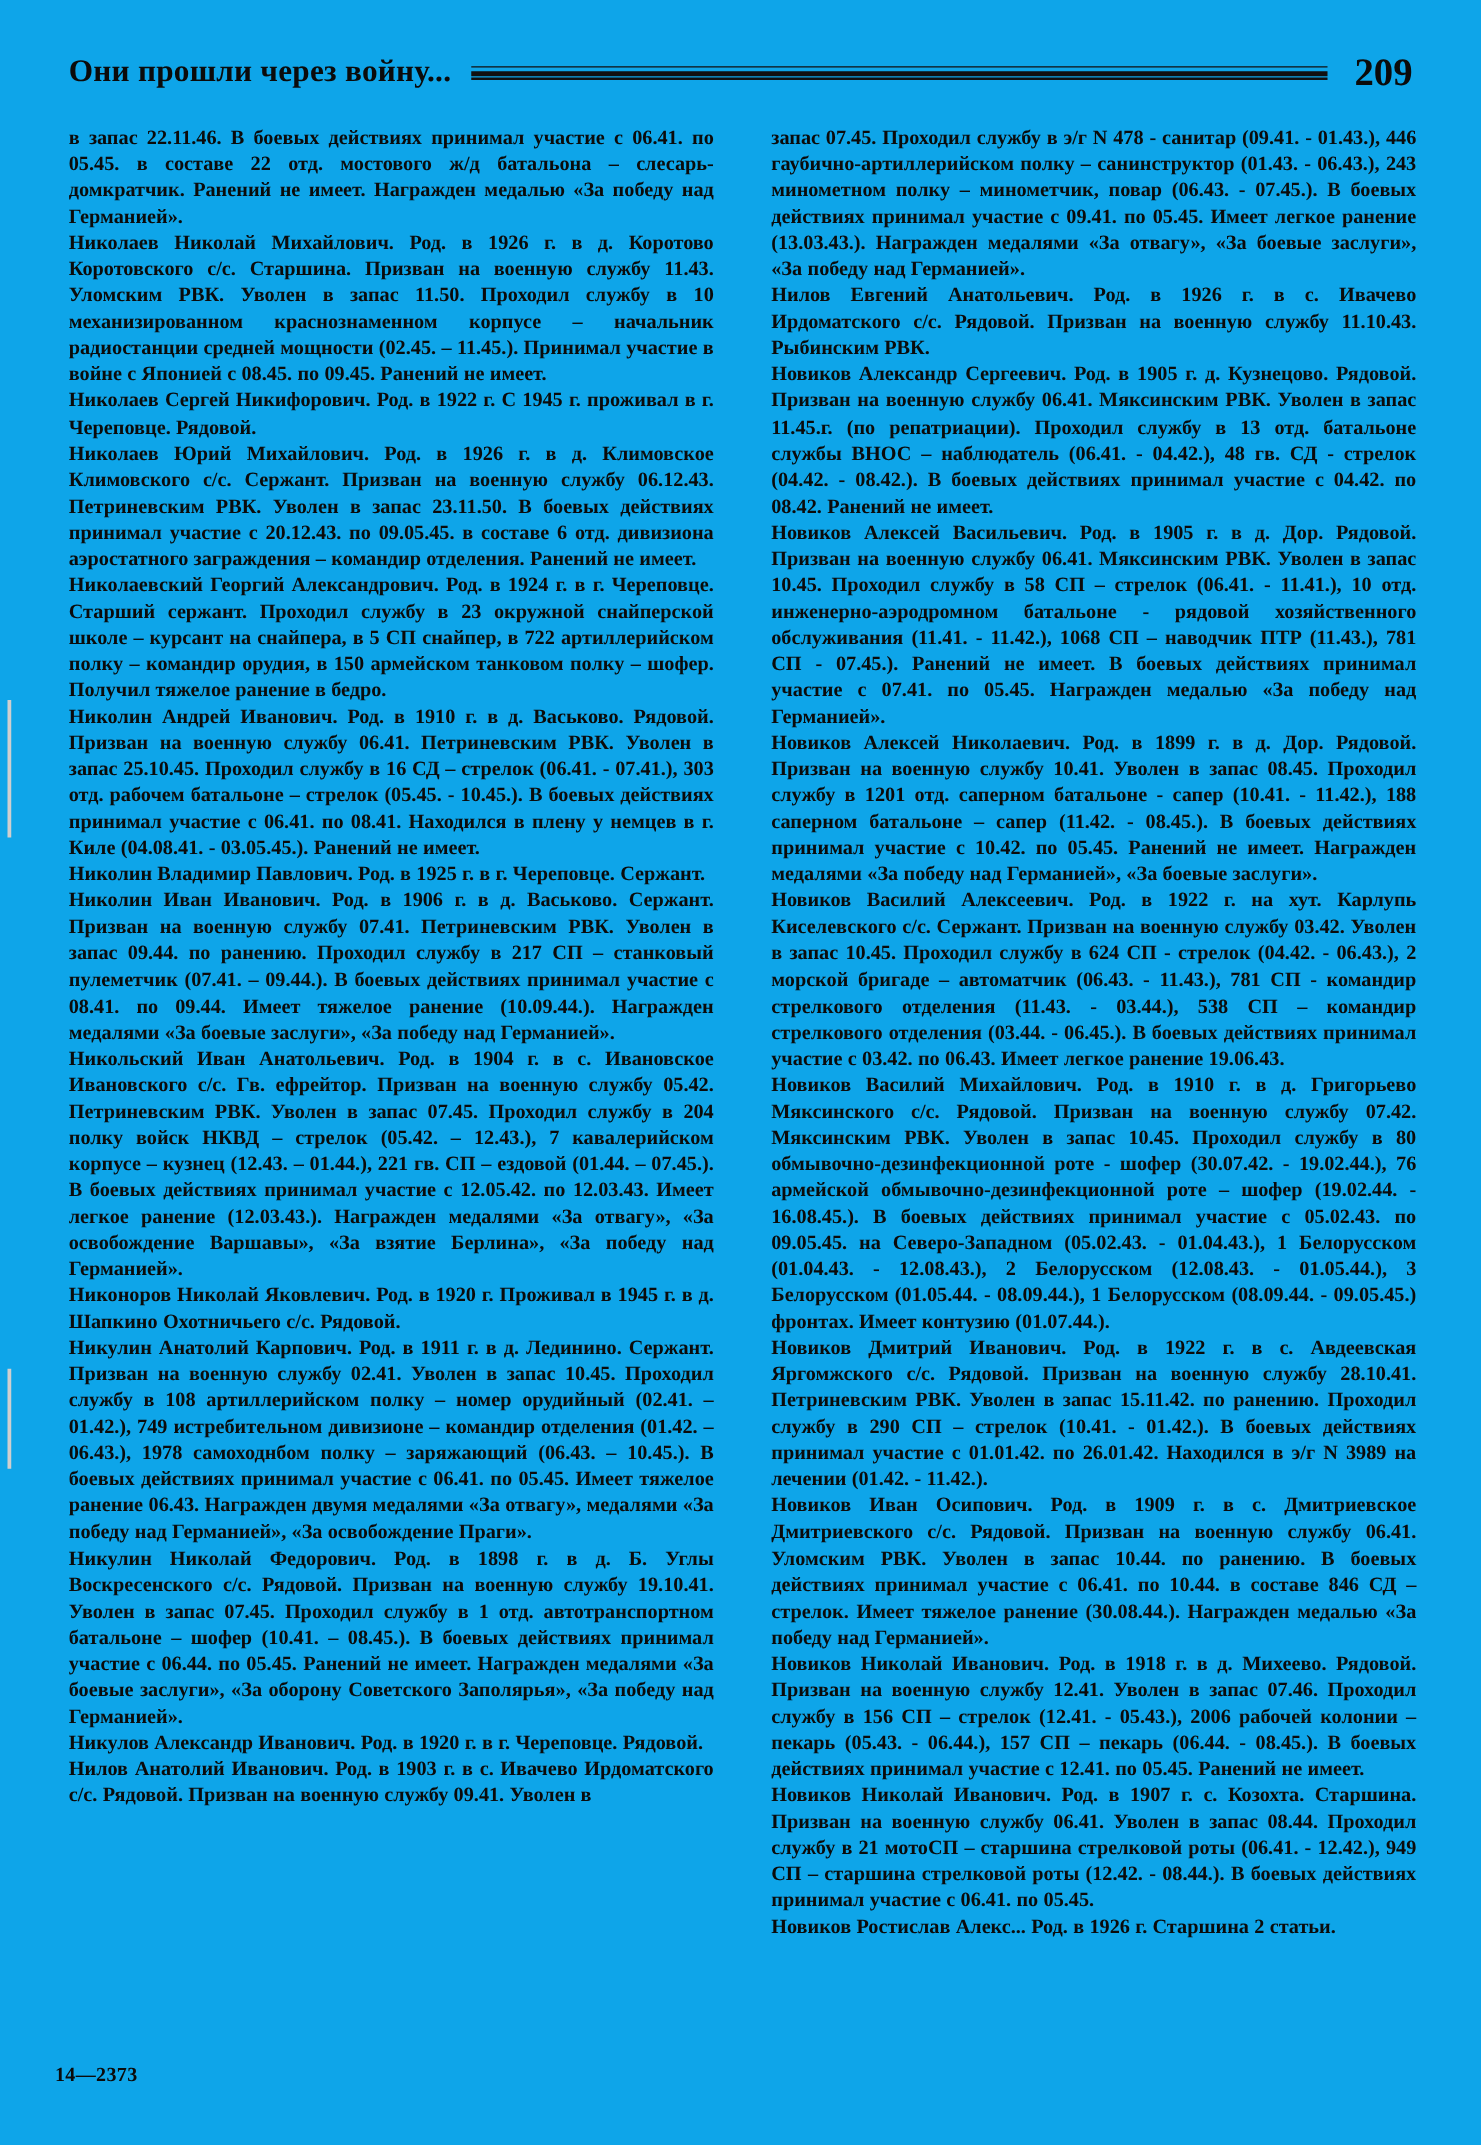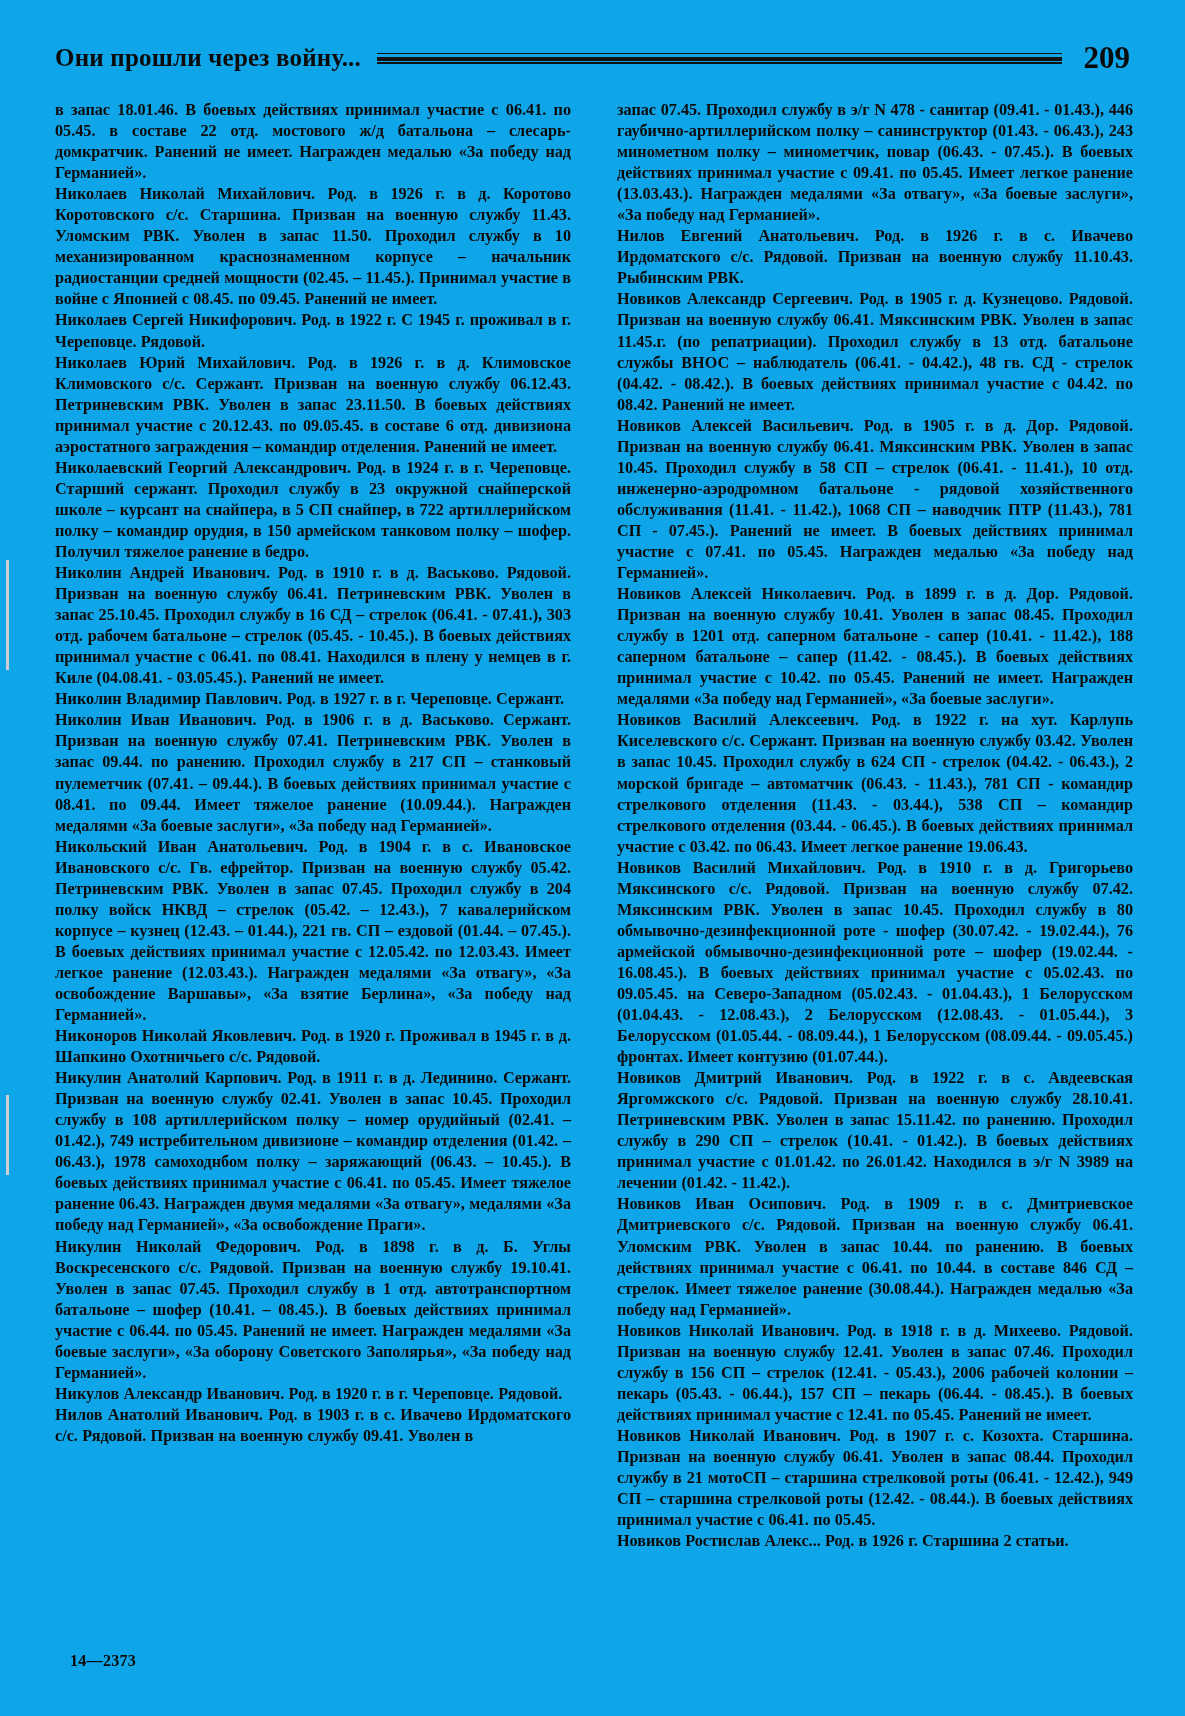--- a/index.html
+++ b/index.html
@@ -105,21 +105,21 @@
   }
   .entry.cont {
     text-indent: 0;
   }
   
   .entry { text-align-last: left; }
 
   
   .footer {
     position: absolute;
-    left: 70px;
+    left: 44px;
     top: 1652px;
     font-size: 16px;
     font-weight: bold;
     letter-spacing: 0.3px;
   }
 
   
   .scan-mark {
     position: absolute;
     background: #cfcfcf;
@@ -135,27 +135,27 @@
   <div class="running-head">
     <div class="rh-title">Они прошли через войну...</div>
     <div class="rh-rule">
       <div class="rh-rule-3"></div>
     </div>
     <div class="rh-page">209</div>
   </div>
 
   <div class="columns">
     <div class="col" id="col-left">
-        <p class="entry cont">в запас 18.01.46. В боевых действиях принимал участие с 06.41. по 05.45. в составе 22 отд. мостового ж/д батальона – слесарь-домкратчик. Ранений не имеет. Награжден медалью «За победу над Германией».</p>
+        <p class="entry cont">в запас 22.11.46. В боевых действиях принимал участие с 06.41. по 05.45. в составе 22 отд. мостового ж/д батальона – слесарь-домкратчик. Ранений не имеет. Награжден медалью «За победу над Германией».</p>
         <p class="entry">Николаев Николай Михайлович. Род. в 1926 г. в д. Коротово Коротовского с/с. Старшина. Призван на военную службу 11.43. Уломским РВК. Уволен в запас 11.50. Проходил службу в 10 механизированном краснознаменном корпусе – начальник радиостанции средней мощности (02.45. – 11.45.). Принимал участие в войне с Японией с 08.45. по 09.45. Ранений не имеет.</p>
         <p class="entry">Николаев Сергей Никифорович. Род. в 1922 г. С 1945 г. проживал в г. Череповце. Рядовой.</p>
         <p class="entry">Николаев Юрий Михайлович. Род. в 1926 г. в д. Климовское Климовского с/с. Сержант. Призван на военную службу 06.12.43. Петриневским РВК. Уволен в запас 23.11.50. В боевых действиях принимал участие с 20.12.43. по 09.05.45. в составе 6 отд. дивизиона аэростатного заграждения – командир отделения. Ранений не имеет.</p>
         <p class="entry">Николаевский Георгий Александрович. Род. в 1924 г. в г. Череповце. Старший сержант. Проходил службу в 23 окружной снайперской школе – курсант на снайпера, в 5 СП снайпер, в 722 артиллерийском полку – командир орудия, в 150 армейском танковом полку – шофер. Получил тяжелое ранение в бедро.</p>
         <p class="entry">Николин Андрей Иванович. Род. в 1910 г. в д. Васьково. Рядовой. Призван на военную службу 06.41. Петриневским РВК. Уволен в запас 25.10.45. Проходил службу в 16 СД – стрелок (06.41. - 07.41.), 303 отд. рабочем батальоне – стрелок (05.45. - 10.45.). В боевых действиях принимал участие с 06.41. по 08.41. Находился в плену у немцев в г. Киле (04.08.41. - 03.05.45.). Ранений не имеет.</p>
-        <p class="entry">Николин Владимир Павлович. Род. в 1927 г. в г. Череповце. Сержант.</p>
+        <p class="entry">Николин Владимир Павлович. Род. в 1925 г. в г. Череповце. Сержант.</p>
         <p class="entry">Николин Иван Иванович. Род. в 1906 г. в д. Васьково. Сержант. Призван на военную службу 07.41. Петриневским РВК. Уволен в запас 09.44. по ранению. Проходил службу в 217 СП – станковый пулеметчик (07.41. – 09.44.). В боевых действиях принимал участие с 08.41. по 09.44. Имеет тяжелое ранение (10.09.44.). Награжден медалями «За боевые заслуги», «За победу над Германией».</p>
         <p class="entry">Никольский Иван Анатольевич. Род. в 1904 г. в с. Ивановское Ивановского с/с. Гв. ефрейтор. Призван на военную службу 05.42. Петриневским РВК. Уволен в запас 07.45. Проходил службу в 204 полку войск НКВД – стрелок (05.42. – 12.43.), 7 кавалерийском корпусе – кузнец (12.43. – 01.44.), 221 гв. СП – ездовой (01.44. – 07.45.). В боевых действиях принимал участие с 12.05.42. по 12.03.43. Имеет легкое ранение (12.03.43.). Награжден медалями «За отвагу», «За освобождение Варшавы», «За взятие Берлина», «За победу над Германией».</p>
         <p class="entry">Никоноров Николай Яковлевич. Род. в 1920 г. Проживал в 1945 г. в д. Шапкино Охотничьего с/с. Рядовой.</p>
         <p class="entry">Никулин Анатолий Карпович. Род. в 1911 г. в д. Лединино. Сержант. Призван на военную службу 02.41. Уволен в запас 10.45. Проходил службу в 108 артиллерийском полку – номер орудийный (02.41. – 01.42.), 749 истребительном дивизионе – командир отделения (01.42. – 06.43.), 1978 самоходнбом полку – заряжающий (06.43. – 10.45.). В боевых действиях принимал участие с 06.41. по 05.45. Имеет тяжелое ранение 06.43. Награжден двумя медалями «За отвагу», медалями «За победу над Германией», «За освобождение Праги».</p>
         <p class="entry">Никулин Николай Федорович. Род. в 1898 г. в д. Б. Углы Воскресенского с/с. Рядовой. Призван на военную службу 19.10.41. Уволен в запас 07.45. Проходил службу в 1 отд. автотранспортном батальоне – шофер (10.41. – 08.45.). В боевых действиях принимал участие с 06.44. по 05.45. Ранений не имеет. Награжден медалями «За боевые заслуги», «За оборону Советского Заполярья», «За победу над Германией».</p>
         <p class="entry">Никулов Александр Иванович. Род. в 1920 г. в г. Череповце. Рядовой.</p>
         <p class="entry">Нилов Анатолий Иванович. Род. в 1903 г. в с. Ивачево Ирдоматского с/с. Рядовой. Призван на военную службу 09.41. Уволен в</p>
       </div>
     <div class="col" id="col-right">
         <p class="entry cont">запас 07.45. Проходил службу в э/г N 478 - санитар (09.41. - 01.43.), 446 гаубично-артиллерийском полку – санинструктор (01.43. - 06.43.), 243 минометном полку – минометчик, повар (06.43. - 07.45.). В боевых действиях принимал участие с 09.41. по 05.45. Имеет легкое ранение (13.03.43.). Награжден медалями «За отвагу», «За боевые заслуги», «За победу над Германией».</p>

